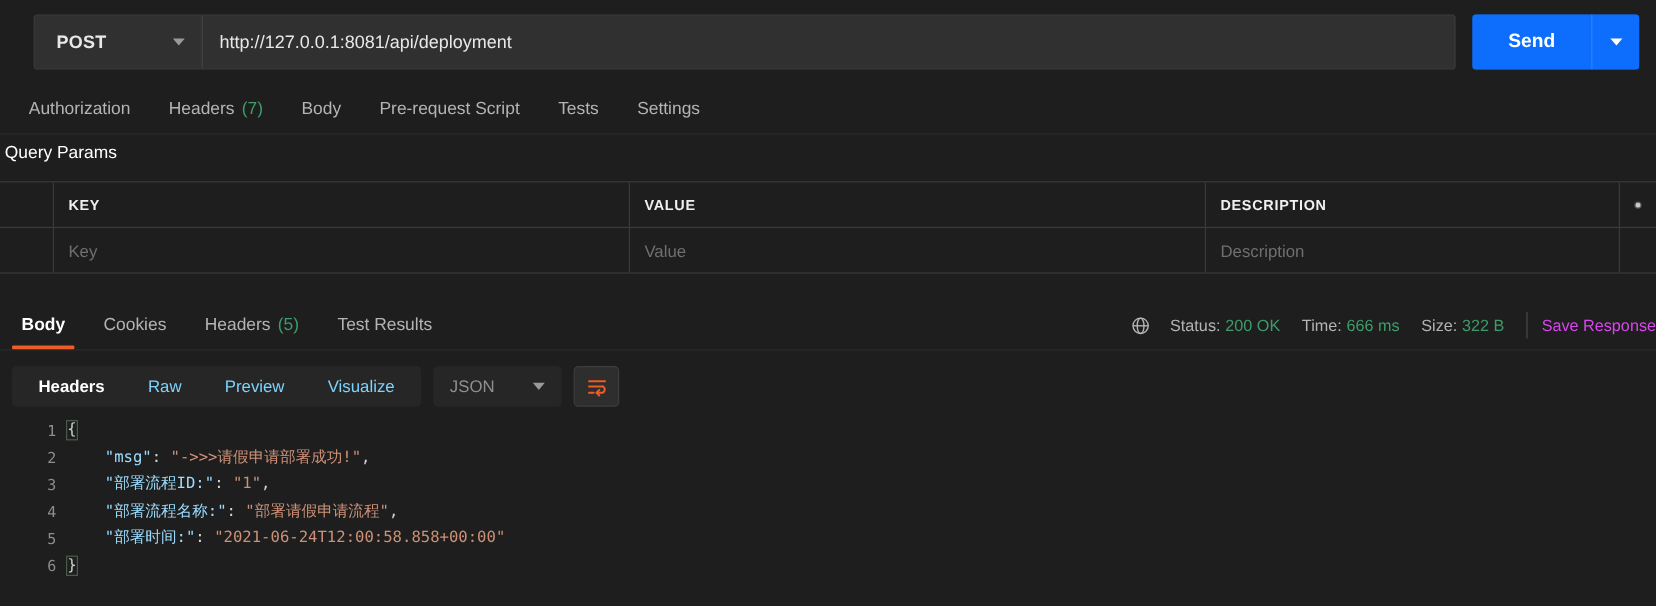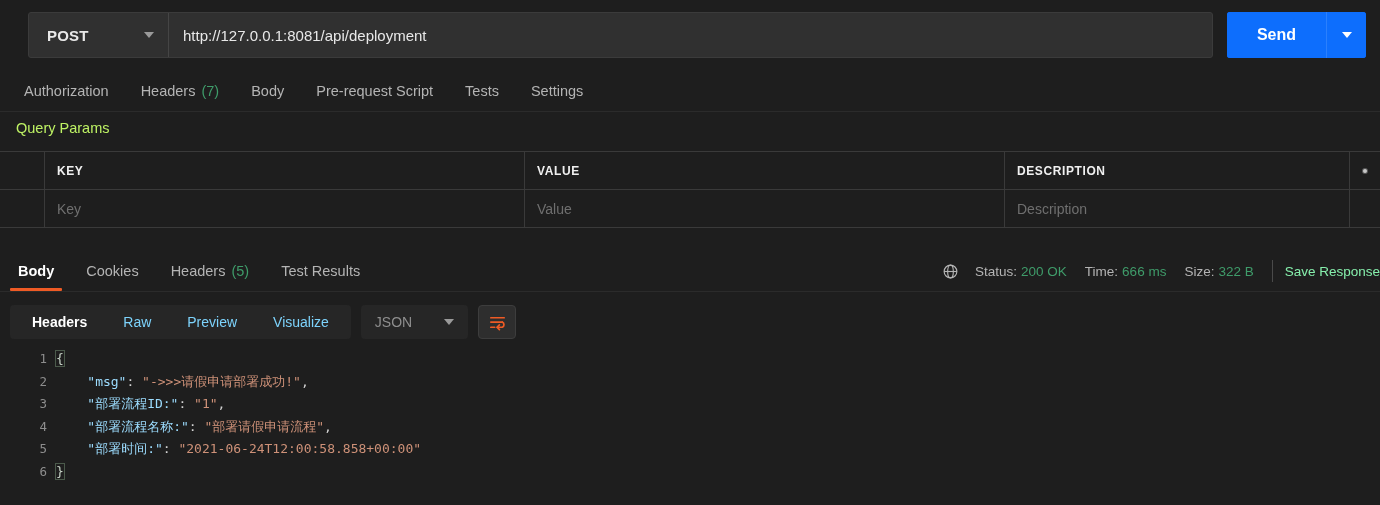--- a/index.html
+++ b/index.html
@@ -64,22 +64,22 @@
   .tab .tab-underline {
     position: absolute; left: 8px; right: 8px; bottom: 0; height: 3px;
     background: #ef5b25; display: none; border-radius: 1px;
   }
   .tab.active { color: #ffffff; font-weight: bold; }
   .tab.active .tab-underline { display: block; }
   .tab .count { color: #3f9c6a; margin-left: 6px; font-weight: normal; }
 
   
   .qp-title {
-    position: absolute; left: 16px; top: 120px;
-    color: #bef264; font-size: 14.5px;
+    position: absolute; left: 4px; top: 120px;
+    color: #ffffff; font-size: 14.5px;
   }
   .params-table {
     position: absolute; left: 0; top: 151px; width: 1380px;
     border-top: 1px solid #3a3a3a;
   }
   .ptr { display: flex; height: 38px; border-bottom: 1px solid #3a3a3a; }
   .pcell { display: flex; align-items: center; padding: 0 12px;
            border-right: 1px solid #3a3a3a; overflow: hidden; white-space: nowrap; }
   .pcell.gutter { flex: 0 0 45px; padding: 0; }
   .pcell.key { flex: 0 0 480px; }
@@ -99,21 +99,21 @@
   }
   .resp-status {
     position: absolute; right: 0; top: 250px; height: 42px;
     display: flex; align-items: center; gap: 0; padding-right: 0;
   }
   .globe { width: 17px; height: 17px; margin-right: 16px; opacity: .85; }
   .stat { font-size: 13.5px; color: #b4b4b4; margin-right: 18px; white-space: nowrap; }
   .stat b { font-weight: normal; }
   .stat .val { color: #3f9c6a; margin-left: 4px; }
   .divider-v { width: 1px; height: 22px; background: #4a4a4a; margin-right: 12px; }
-  .save-resp { color: #86efac; font-size: 13.5px; white-space: nowrap; }
+  .save-resp { color: #d946ef; font-size: 13.5px; white-space: nowrap; }
 
   
   .fmt-row {
     position: absolute; left: 0; top: 298px; width: 1380px; height: 48px;
     display: flex; align-items: center; padding-left: 10px; gap: 10px;
   }
   .seg {
     display: flex; align-items: center; height: 34px; background: #262626;
     border-radius: 4px; padding: 0 4px;
   }

